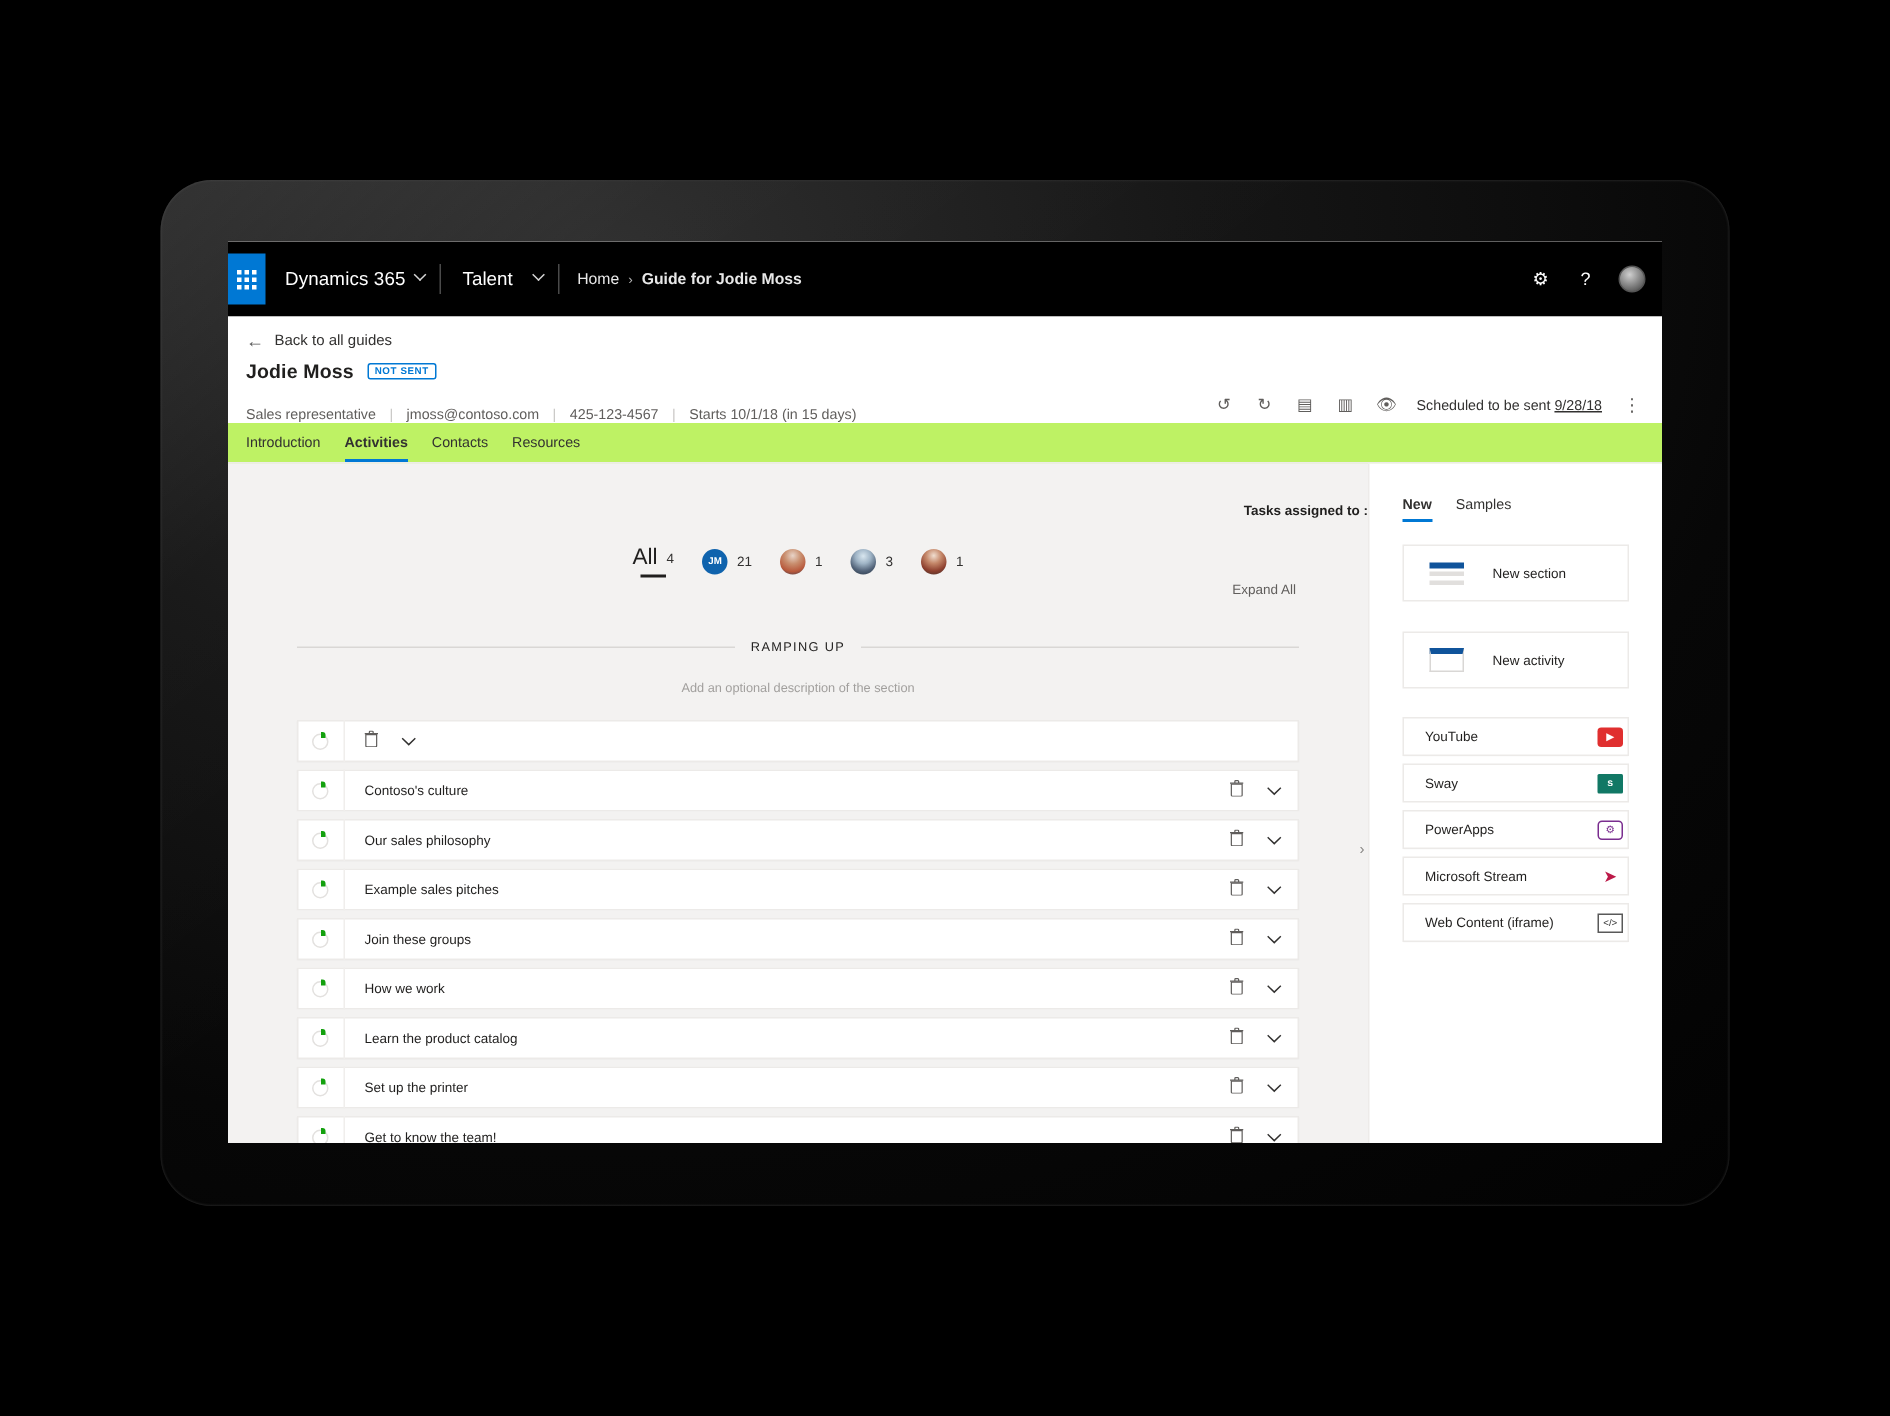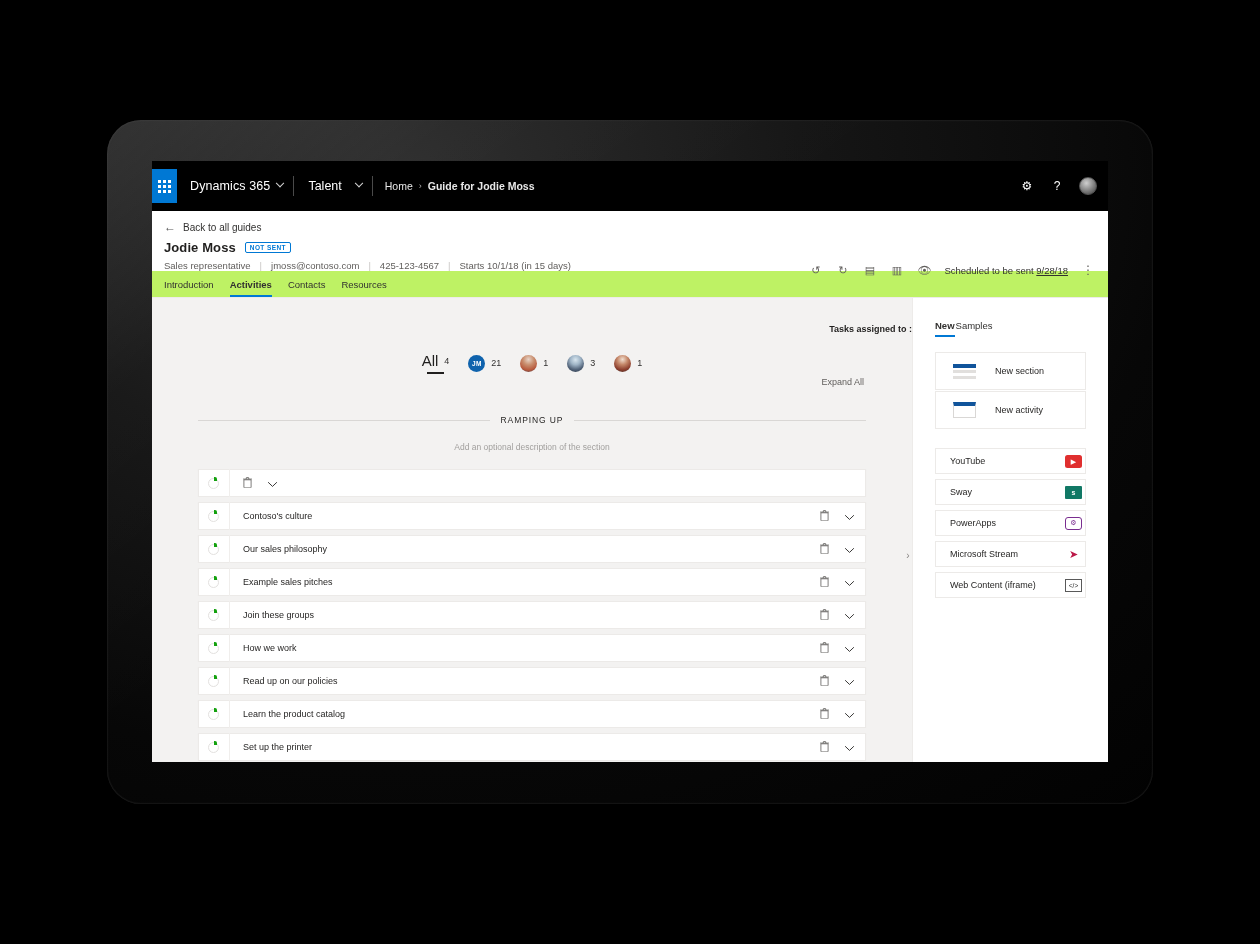--- a/index.html
+++ b/index.html
@@ -67,21 +67,21 @@
   
   #cmd-region { background: #fff; padding: 8px 12px 0 12px; position: relative; }
   .back-row { display: flex; align-items: center; gap: 7px; font-size: 10px; color: #323130; padding: 2px 0 7px 0; }
   .back-arrow { font-size: 12px; color: #555; line-height: 1; }
   .title-row { display: flex; align-items: center; gap: 9px; }
   .title-row h1 { font-size: 13px; font-weight: bold; color: #201f1e; letter-spacing: .1px; }
   .badge {
     font-size: 6.5px; font-weight: bold; letter-spacing: .4px; color: #0078d4;
     border: 1px solid #0078d4; padding: 1.5px 4px 1px 4px; border-radius: 2px; line-height: 1;
   }
-  .meta-row { display: flex; align-items: center; gap: 9px; font-size: 9.5px; color: #605e5c; margin-top: 5px; }
+  .meta-row { display: flex; align-items: center; gap: 9px; font-size: 9.5px; color: #605e5c; margin-top: 16px; }
   .meta-sep { color: #c8c6c4; }
   .cmd-right {
     position: absolute; right: 14px; top: 52px;
     display: flex; align-items: center; gap: 14px; font-size: 11px; color: #605e5c;
   }
   .cmd-ico { cursor: pointer; line-height: 1; width: 13px; text-align: center; }
   .sched-text { font-size: 9.5px; color: #323130; }
   .sched-date { text-decoration: underline; }
   .kebab { letter-spacing: 0; font-size: 12px; cursor: pointer; }
 
@@ -137,26 +137,26 @@
     content:""; position:absolute; left:50%; top:-1.2px; width:3.4px; height:3.4px;
     background:#13a10e; border-radius: 0 2px 0 0;
   }
   .task-div { width: 1px; height: 28px; background: #f0eeec; margin: 0 13px 0 10px; }
   .task-title { font-size: 9px; color: #201f1e; flex: 1; }
   .task-acts { display: flex; align-items: center; gap: 15px; color: #605e5c; }
   .ico-trash { cursor: pointer; }
   .ico-chev { cursor: pointer; }
 
   
-  .side-tabs { display: flex; gap: 1px; padding: 22px 28px 0 22px; }
+  .side-tabs { display: flex; gap: 16px; padding: 22px 28px 0 22px; }
   .s-tab { font-size: 9.5px; color: #323130; padding-bottom: 6px; position: relative; cursor: pointer; }
   .s-tab.active { font-weight: bold; }
   .s-tab.active::after { content:""; position:absolute; left:0; right:0; bottom:0; height:2px; background:#0078d4; }
 
-  .side-cards { padding: 15px 22px 0 22px; display: flex; flex-direction: column; gap: 1px; }
+  .side-cards { padding: 15px 22px 0 22px; display: flex; flex-direction: column; gap: 20px; }
   .new-card {
     height: 38px; border: 1px solid #eceae8; background: #fff; display: flex; align-items: center;
     padding-left: 17px; gap: 19px; cursor: pointer; box-shadow: 0 .4px 1px rgba(0,0,0,0.04);
   }
   .new-card .lbl { font-size: 9px; color: #201f1e; }
   .ic-section { width: 23px; display: flex; flex-direction: column; gap: 2.5px; }
   .ic-section i { display: block; height: 3px; background: #e1dfdd; }
   .ic-section i:first-child { background: #10549b; height: 4px; }
   .ic-activity { width: 23px; height: 16px; border: 1px solid #d9d7d5; border-top: 4px solid #10549b; background:#fff; }
 
@@ -409,38 +409,20 @@
             <span class="ico-chev">
               <svg width="11" height="7" viewBox="0 0 12 8">
                   <path d="M1 1.4L6 6.2l5-4.8" fill="none" stroke="#323130" stroke-width="1.1"></path>
                 </svg>
             </span>
           </span>
         </div>
         <div class="task-row">
           <span class="ring"></span>
           <span class="task-div"></span>
-          <span class="task-title">Read up on our policies</span>
-          <span class="task-acts">
-            <span class="ico-trash">
-              <svg width="9" height="11" viewBox="0 0 10 12">
-                  <path d="M1 3h8v8.2a.8.8 0 0 1-.8.8H1.8a.8.8 0 0 1-.8-.8V3z" fill="none" stroke="#605e5c" stroke-width="0.9"></path>
-                  <path d="M0 2.2h10M3.6 2.2V1a.6.6 0 0 1 .6-.6h1.6a.6.6 0 0 1 .6.6v1.2" fill="none" stroke="#605e5c" stroke-width="0.9"></path>
-                </svg>
-            </span>
-            <span class="ico-chev">
-              <svg width="11" height="7" viewBox="0 0 12 8">
-                  <path d="M1 1.4L6 6.2l5-4.8" fill="none" stroke="#323130" stroke-width="1.1"></path>
-                </svg>
-            </span>
-          </span>
-        </div>
-        <div class="task-row">
-          <span class="ring"></span>
-          <span class="task-div"></span>
           <span class="task-title">Learn the product catalog</span>
           <span class="task-acts">
             <span class="ico-trash">
               <svg width="9" height="11" viewBox="0 0 10 12">
                   <path d="M1 3h8v8.2a.8.8 0 0 1-.8.8H1.8a.8.8 0 0 1-.8-.8V3z" fill="none" stroke="#605e5c" stroke-width="0.9"></path>
                   <path d="M0 2.2h10M3.6 2.2V1a.6.6 0 0 1 .6-.6h1.6a.6.6 0 0 1 .6.6v1.2" fill="none" stroke="#605e5c" stroke-width="0.9"></path>
                 </svg>
             </span>
             <span class="ico-chev">
               <svg width="11" height="7" viewBox="0 0 12 8">

